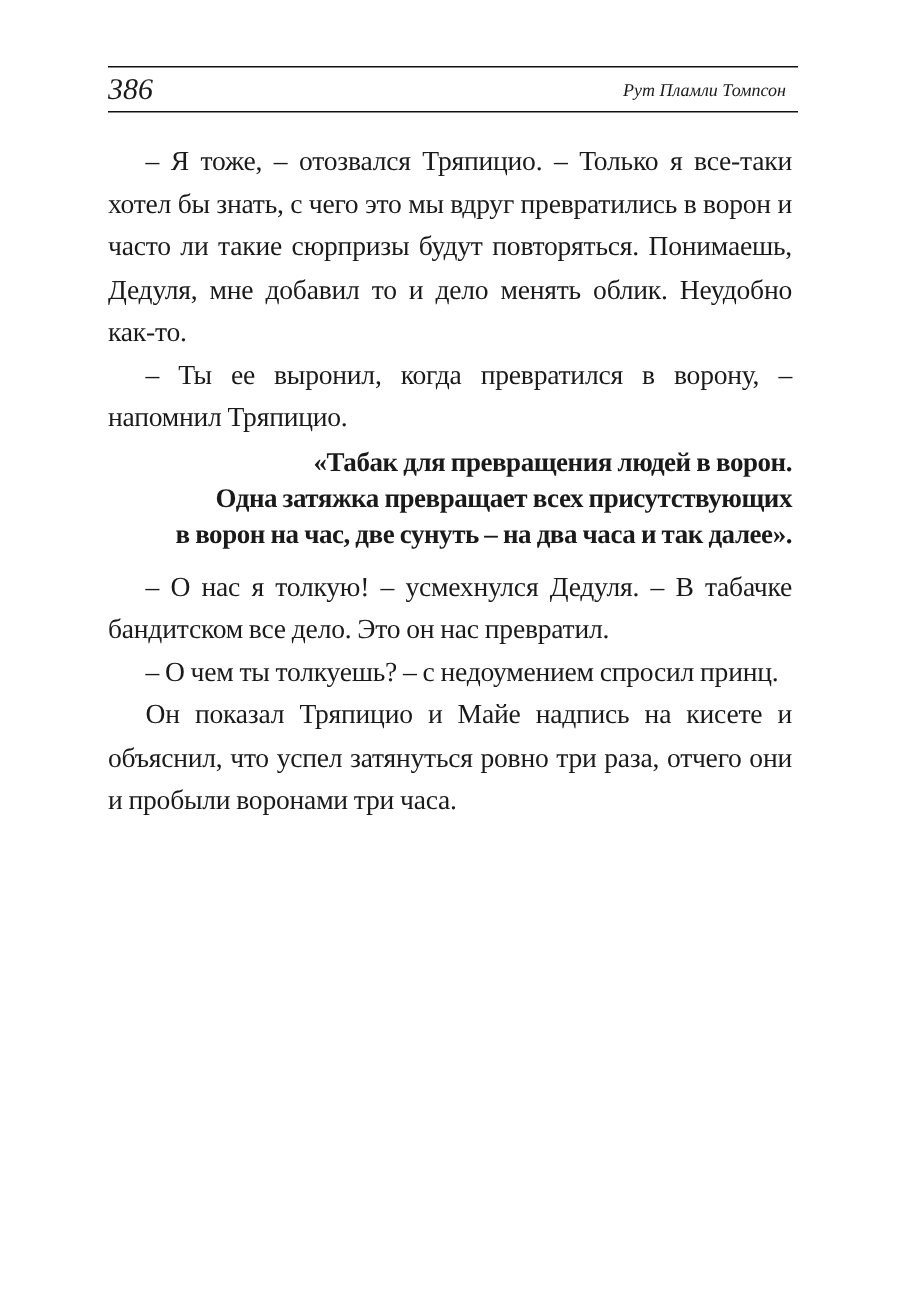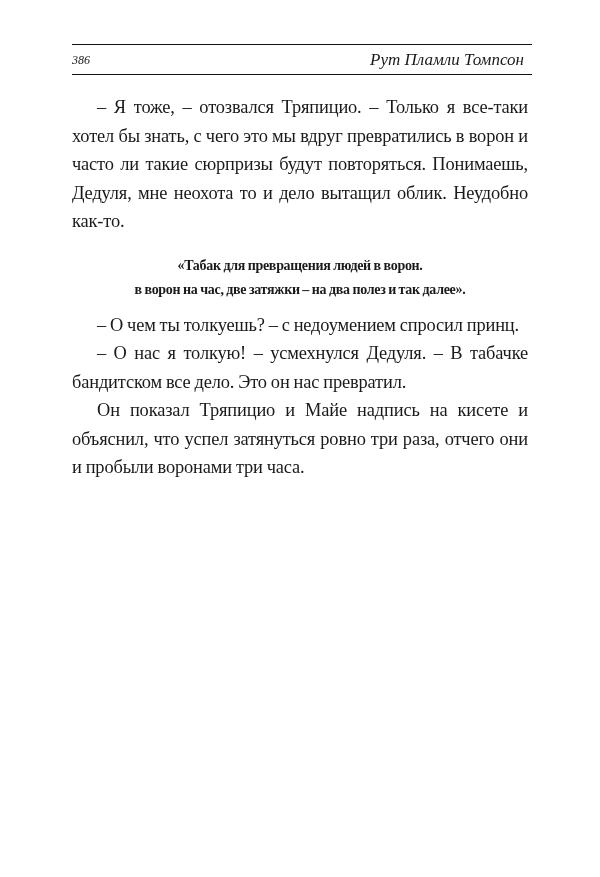--- a/index.html
+++ b/index.html
@@ -30,77 +30,79 @@
       height: 31px;
       border-top: 1.5px solid #111;
       border-bottom: 1.5px solid #111;
       box-sizing: border-box;
     }
     .folio {
       position: absolute;
       left: 0;
       top: 5px;
       font-style: italic;
-      font-size: 12px;
+      font-size: 20px;
       line-height: 20px;
     }
     .running-title {
       position: absolute;
       right: 8px;
       top: 5px;
       font-style: italic;
-      font-size: 17px;
+      font-size: 12px;
       line-height: 20px;
     }
     .body-text {
       position: absolute;
       left: 0;
       top: 93px;
       width: 456px;
       font-size: 18.4px;
       line-height: 28.5px;
       text-align: justify;
       letter-spacing: -0.15px;
       word-spacing: -0.5px;
     }
     .body-text p {
       margin: 0;
       text-indent: 25px;
       text-align: justify;
       text-align-last: left;
     }
     .inscription {
-      margin: 18px 0 9px 0;
-      text-align: center;
+      margin: 3px 0 9px 0;
+      text-align: right;
       font-weight: bold;
-      font-size: 14px;
+      font-size: 18px;
       line-height: 24px;
       letter-spacing: -0.3px;
     }
     .inscription div {
       text-indent: 0;
     }
   </style>
 </head>
 <body>
 
 <div class="page">
 
   <div class="running-head">
     <span class="folio">386</span>
     <span class="running-title">Рут Пламли Томпсон</span>
   </div>
 
   <div class="body-text">
-    <p>– Я тоже, – отозвался Тряпицио. – Только я все-таки хотел бы знать, с чего это мы вдруг превратились в ворон и часто ли такие сюрпризы будут повторяться. Понимаешь, Дедуля, мне неохота то и дело вытащил облик. Неудобно как-то.</p>
+    <p>– Я тоже, – отозвался Тряпицио. – Только я все-таки хотел бы знать, с чего это мы вдруг превратились в ворон и часто ли такие сюрпризы будут повторяться. Понимаешь, Дедуля, мне добавил то и дело менять облик. Неудобно как-то.</p>
+    <p>– Ты ее выронил, когда превратился в ворону, – напомнил Тряпицио.</p>
 
     <div class="inscription">
       <div>«Табак для превращения людей в ворон.</div>
-      <div>в ворон на час, две затяжки – на два полез и так далее».</div>
+      <div>Одна затяжка превращает всех присутствующих</div>
+      <div>в ворон на час, две сунуть – на два часа и так далее».</div>
     </div>
 
+    <p>– О нас я толкую! – усмехнулся Дедуля. – В табачке бандитском все дело. Это он нас превратил.</p>
     <p>– О чем ты толкуешь? – с недоумением спросил принц.</p>
-    <p>– О нас я толкую! – усмехнулся Дедуля. – В табачке бандитском все дело. Это он нас превратил.</p>
     <p>Он показал Тряпицио и Майе надпись на кисете и объяснил, что успел затянуться ровно три раза, отчего они и пробыли воронами три часа.</p>
 
   </div>
 
 </div>
 
 </body></html>

